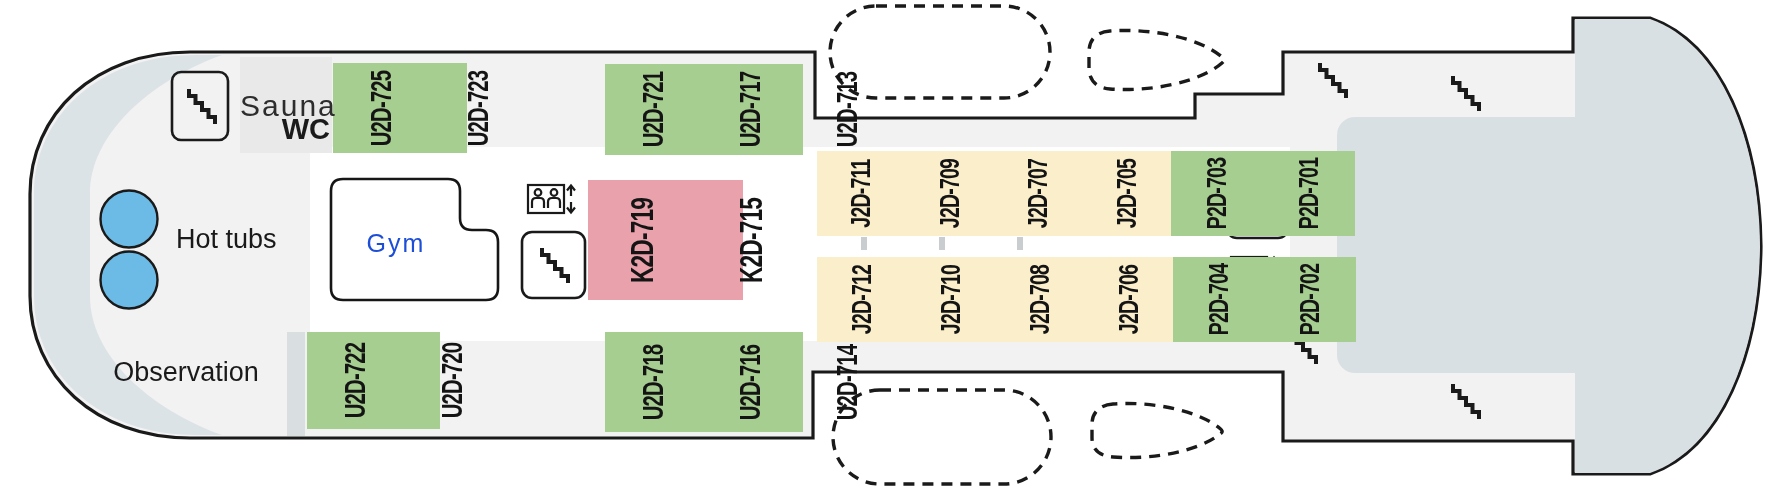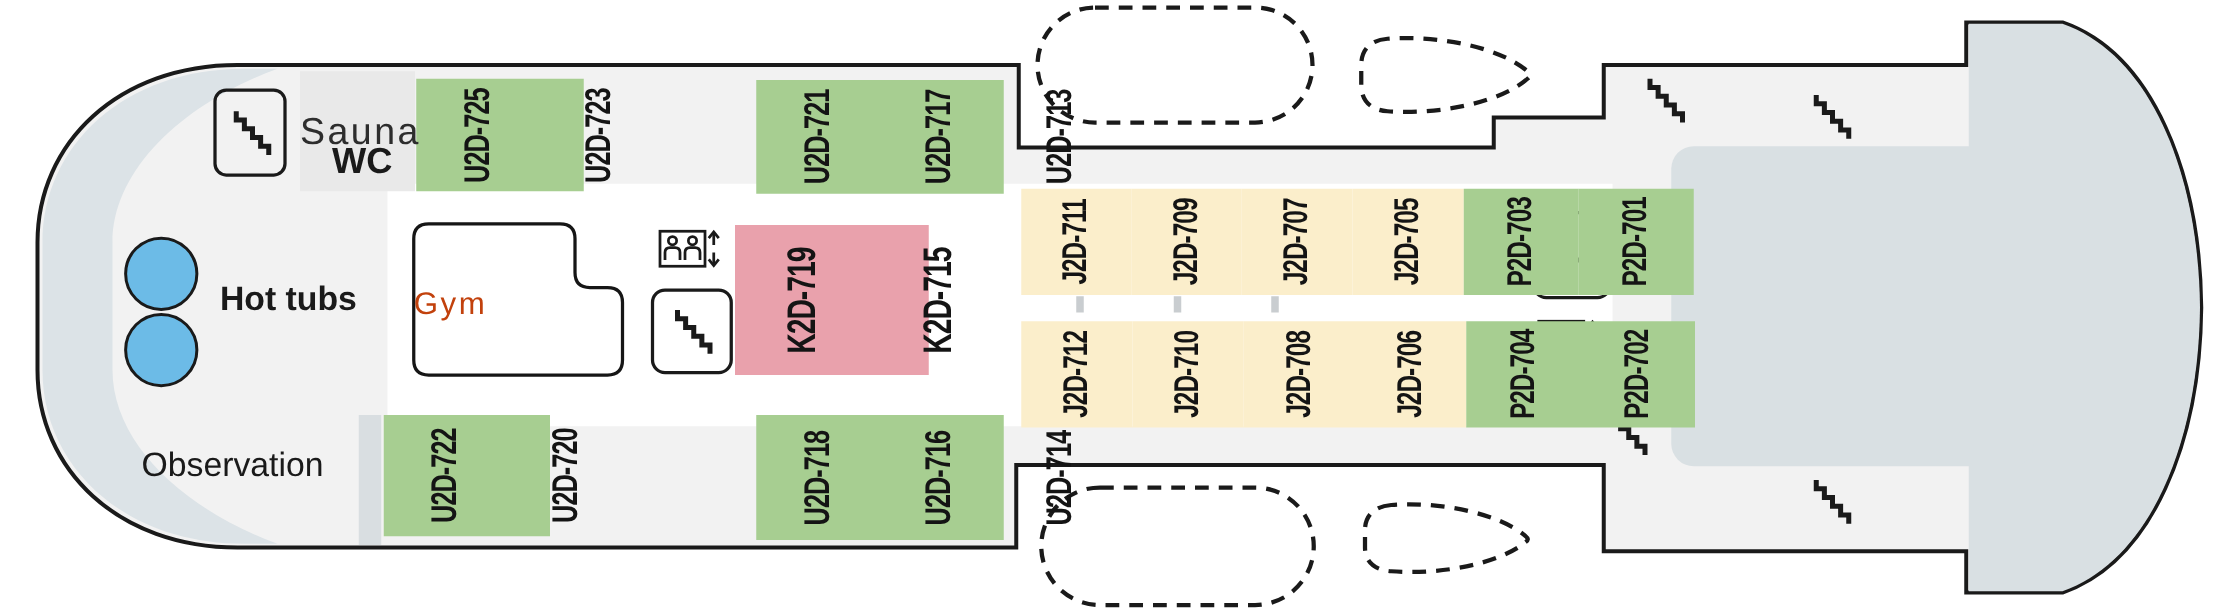--- a/index.html
+++ b/index.html
@@ -12,24 +12,24 @@
   .c-yellow{background:#fbeecb;}
   .sep{width:3px;background:#ffffff;margin:12px 0;}
   .sep.tight{margin:5px 0;width:3px;}
   .cab-label{display:block;white-space:nowrap;font-weight:bold;color:#141414;
              font-size:26px;letter-spacing:-1px;
              transform:rotate(-90deg) scale(0.78,1.1);}
   .lbl-sm .cab-label{font-size:25px;}
   .lbl-lg .cab-label{font-size:29px;}
   
   .map-label{position:absolute;color:#1a1a1a;}
-  .bold-label{font-weight:bold;font-size:27px;}
+  .bold-label{font-weight:normal;font-size:27px;}
   .sauna-label{font-size:30px;letter-spacing:2px;color:#2d2d2d;text-align:right;width:86px;}
   .wc-label{font-size:29px;font-weight:bold;text-align:right;width:90px;}
-  .gym-label{font-size:25px;letter-spacing:2px;color:#c2410c;text-align:left;width:130px;}
+  .gym-label{font-size:25px;letter-spacing:2px;color:#1d4ed8;text-align:center;width:130px;}
   .obs-label{font-weight:normal;font-size:27px;line-height:32px;text-align:center;width:200px;}
 </style>
 </head>
 <body>
 
 <div id="stage">
 
   <svg id="plan-svg" width="1778" height="492" viewBox="0 0 1778 492">
     <defs>
       <path id="stairs-glyph" d="M 2,1 L 2,8 L 8.5,8 L 8.5,15 L 15,15 L 15,22 L 21.5,22 L 21.5,29 L 28,29 L 28,36" fill="none" stroke="#1a1a1a" stroke-width="4"></path>
@@ -206,20 +206,20 @@
     <div class="cabin">
         <span class="cab-label">U2D-722</span>
       </div>
     <div class="sep"></div>
     <div class="cabin">
         <span class="cab-label">U2D-720</span>
       </div>
   </div>
 
   <div class="map-label sauna-label" style="left:240px;top:89px">Sauna</div>
-  <div class="map-label wc-label" style="left:224px;top:113px">WC</div>
+  <div class="map-label wc-label" style="left:240px;top:113px">WC</div>
   <div class="map-label bold-label" style="left:176px;top:224px">Hot tubs</div>
   <div class="map-label gym-label" style="left:331px;top:229px">Gym</div>
   <div class="map-label obs-label" style="left:86px;top:356px">
     <div>Observation</div>
   </div>
 
 </div>
 
 </body></html>

